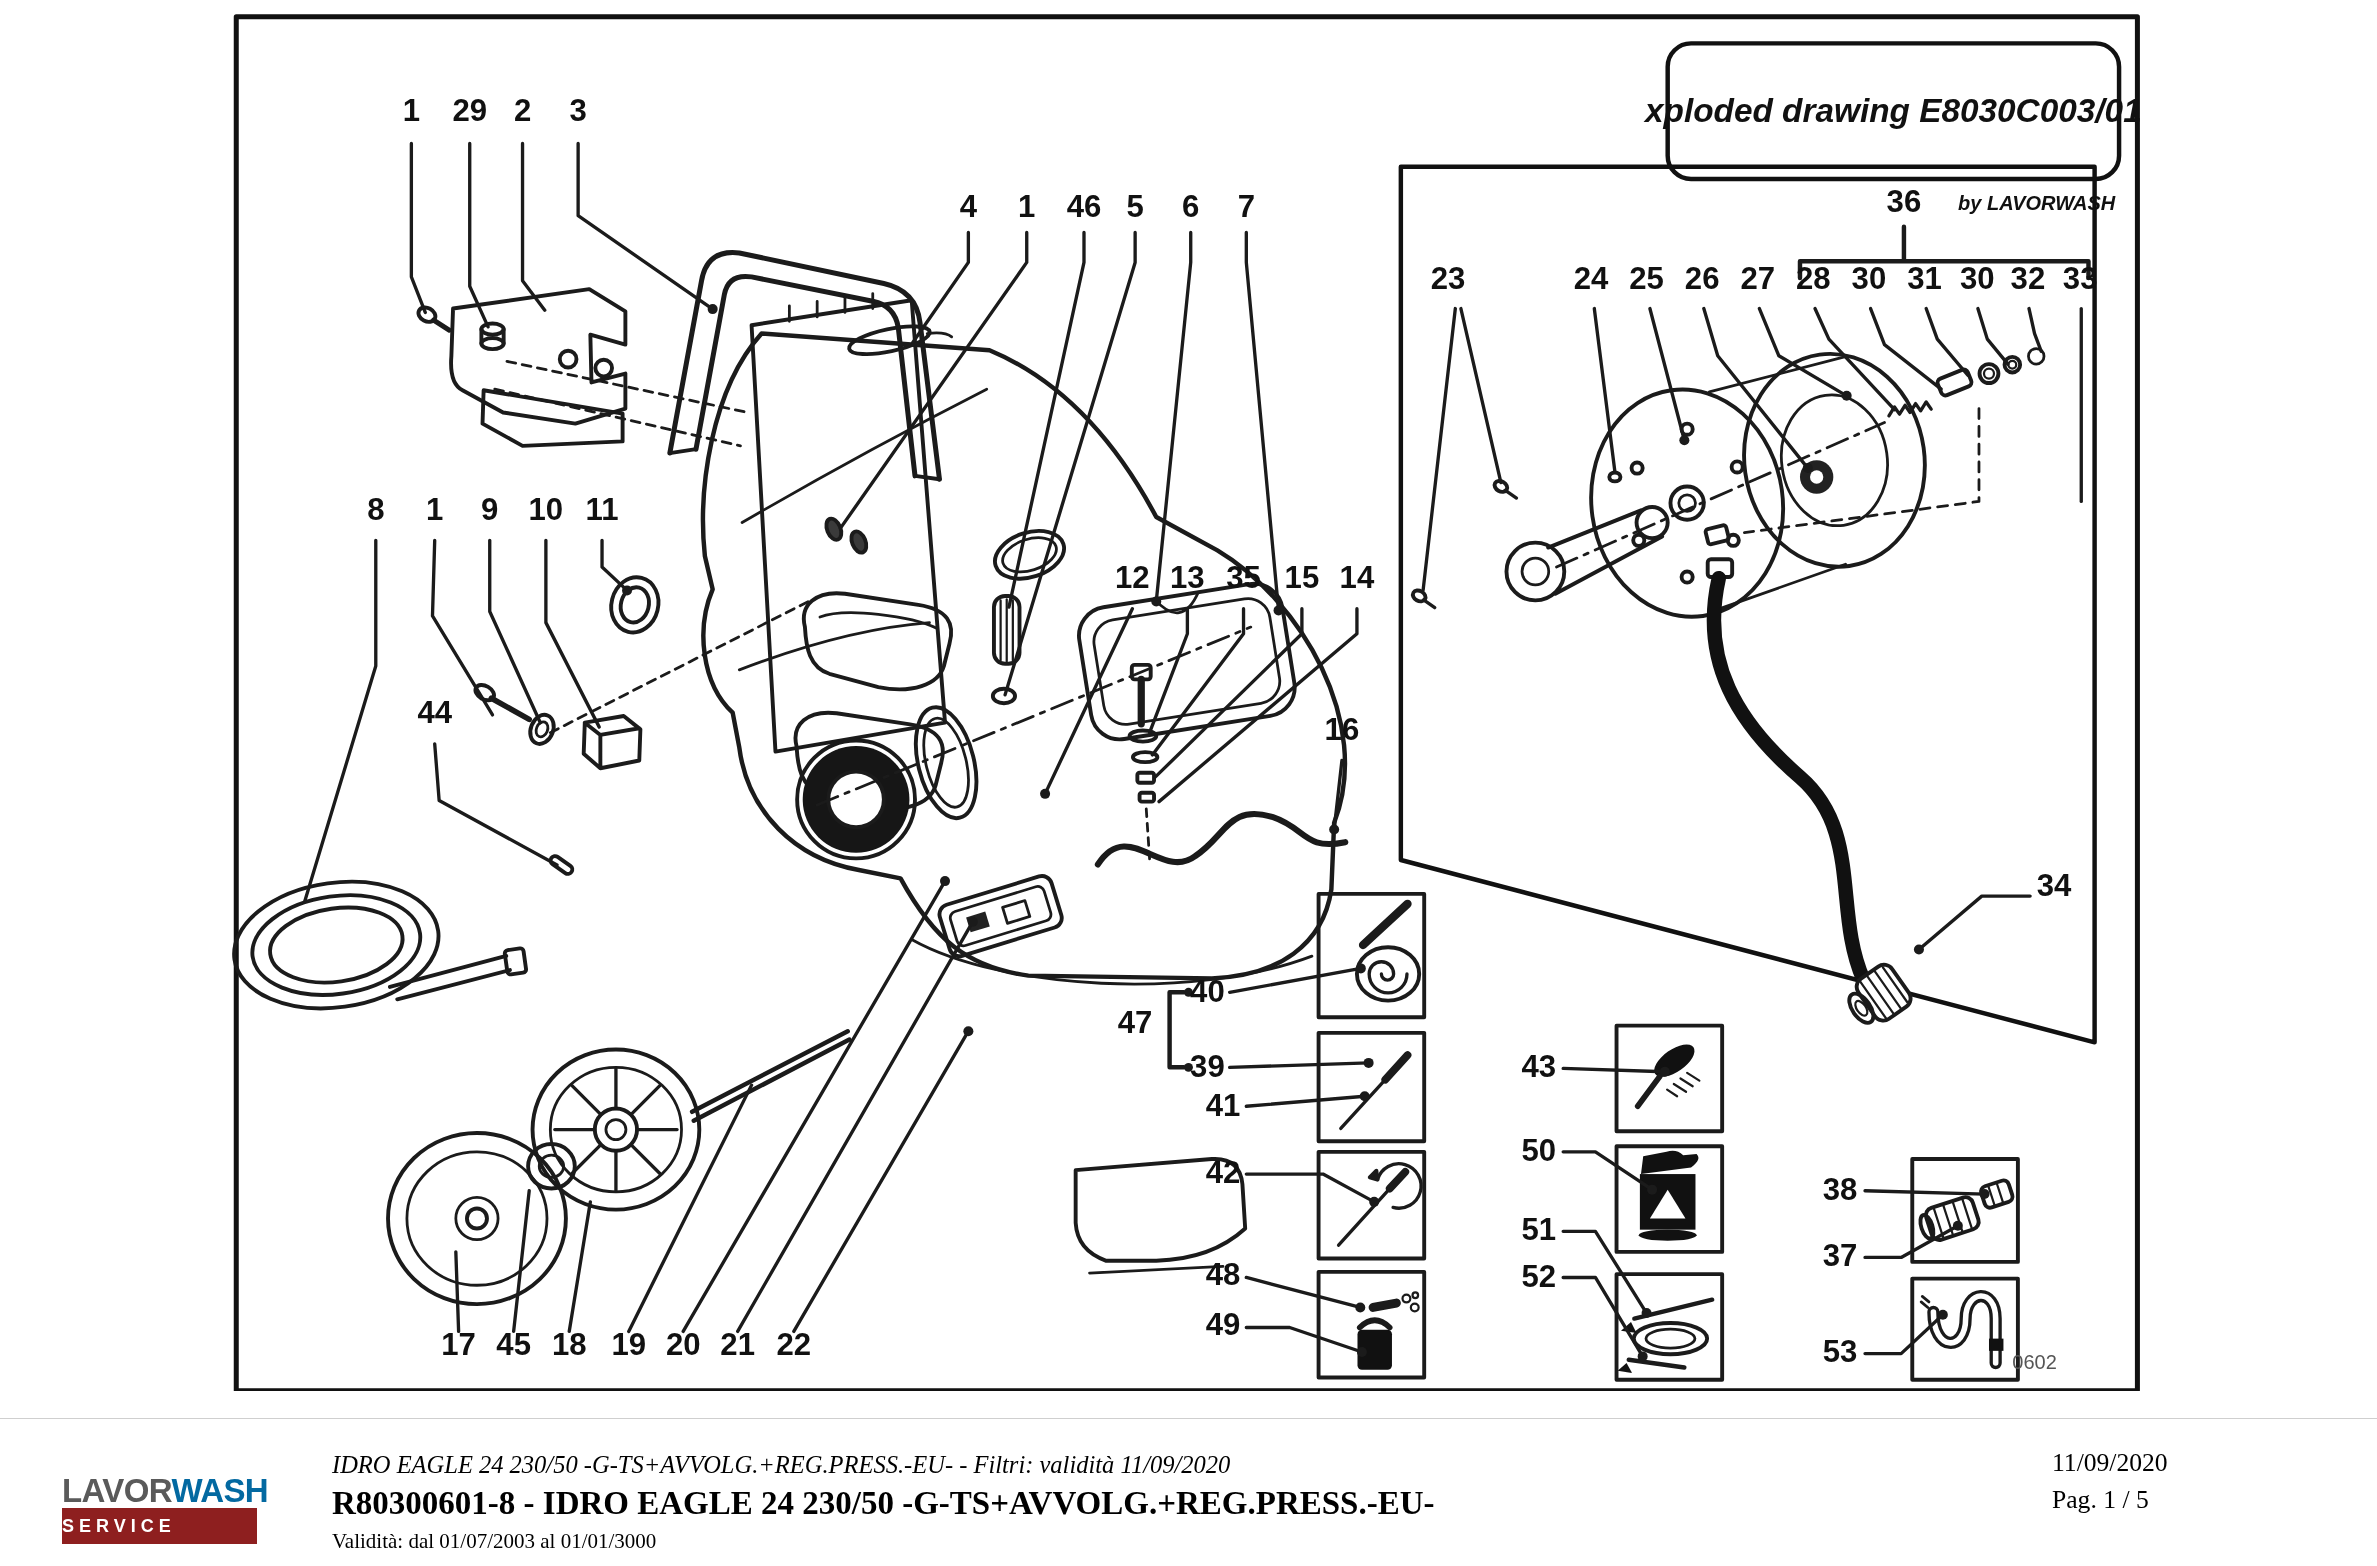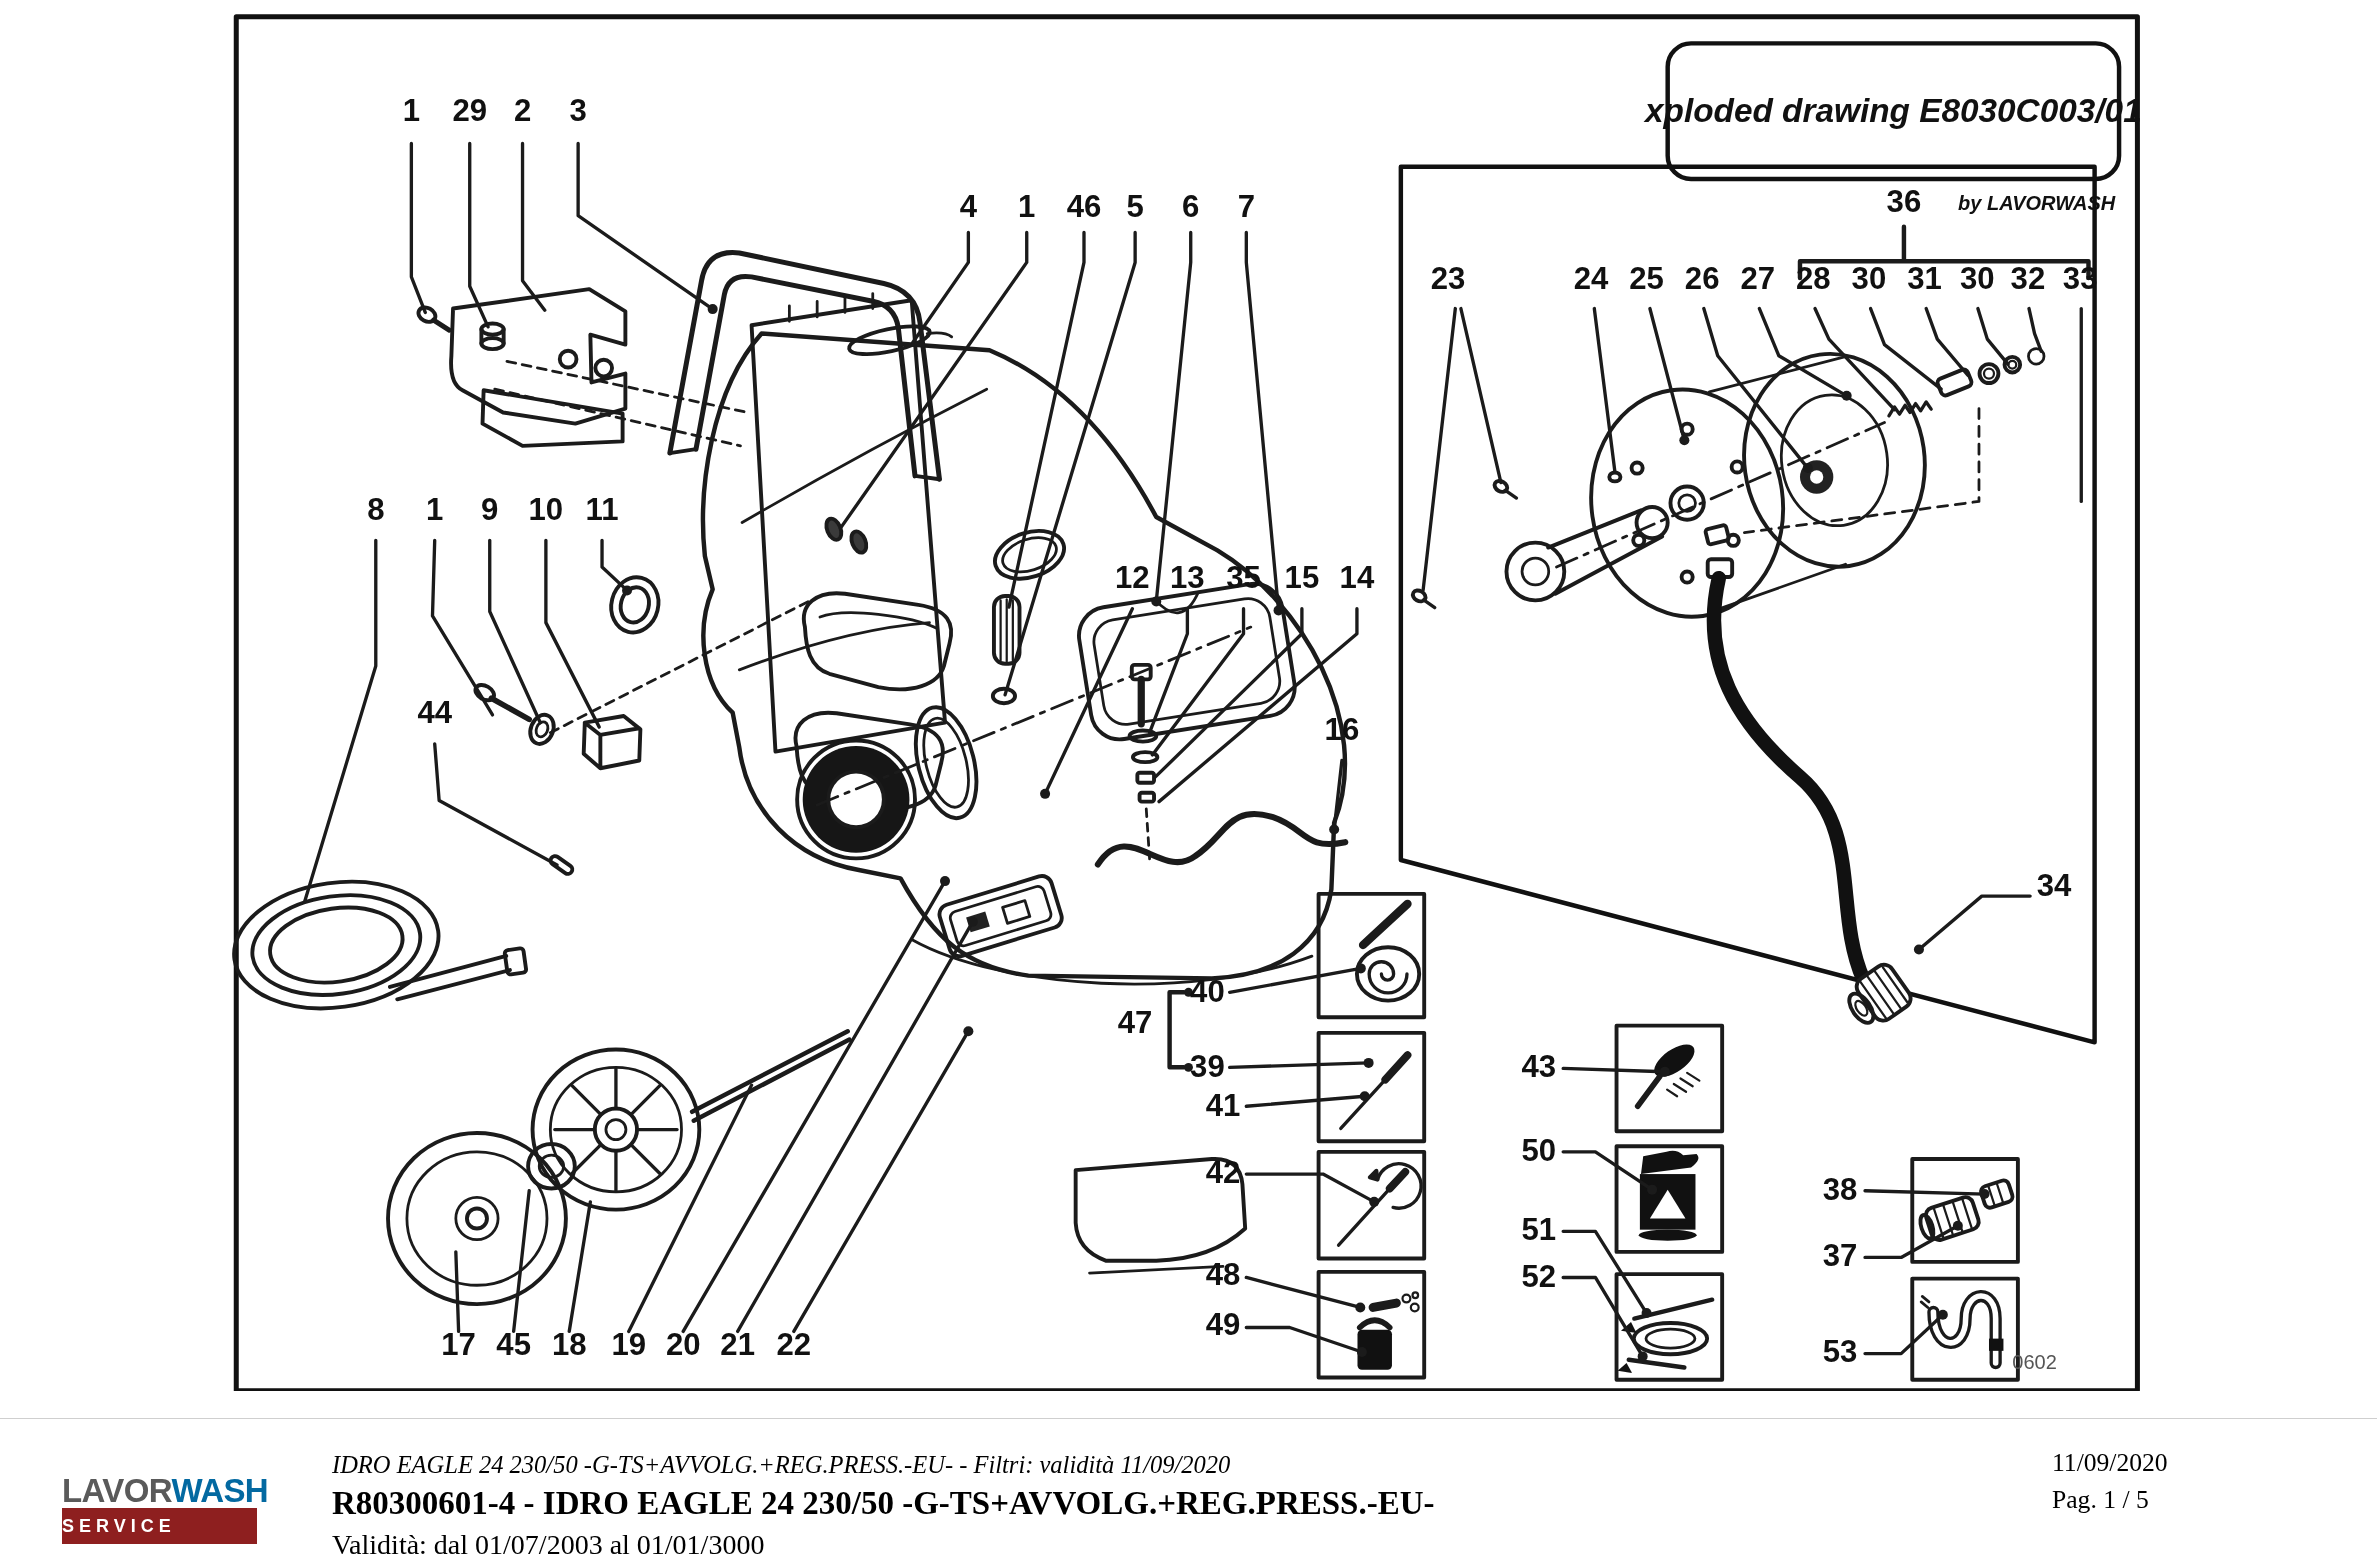--- a/index.html
+++ b/index.html
@@ -9,21 +9,21 @@
   .part-label{font-size:56px;font-weight:bold;fill:#111;}
   .title-text{font-size:60px;font-weight:bold;font-style:italic;fill:#111;}
   .byline-text{font-size:36px;font-weight:bold;font-style:italic;fill:#111;}
   .corner-code{font-size:36px;fill:#555;}
   
   #footer{position:absolute;left:0;top:1391px;width:2377px;height:175px;background:#fff;}
   #footer .divider{position:absolute;left:0;top:27px;width:2377px;height:1.1px;background:#cfcfcf;}
   #doc-lines{position:absolute;left:332px;top:32px;width:1612px;font-family:"Liberation Serif",serif;color:#000;margin-top:30px;}
   #doc-line1{font-style:italic;font-size:24.5px;line-height:1.0;}
   #doc-line2{font-weight:bold;font-size:33px;margin-top:9px;line-height:1.0;}
-  #doc-line3{font-size:28px;margin-top:11px;line-height:1.0;}
+  #doc-line3{font-size:21px;margin-top:11px;line-height:1.0;}
   #doc-right{position:absolute;left:2052px;top:53px;font-family:"Liberation Serif",serif;
              font-size:25.6px;color:#000;line-height:1.45;}
   #logo{position:absolute;left:62px;top:83px;width:195px;}
   #logo .wordmark{font-size:33px;font-weight:bold;letter-spacing:-0.6px;line-height:1;white-space:nowrap;}
   #logo .w1{color:#5a5a5a;} #logo .w2{color:#0369a1;}
   #logo .bar{margin-top:1.1px;height:36px;display:flex;align-items:center;justify-content:flex-start;
              padding-right:9px;}
   #logo .service{color:#fff;font-size:18px;font-weight:bold;letter-spacing:5px;}
 </style>
 </head>
@@ -458,21 +458,21 @@
 <div id="footer">
   <div class="divider"></div>
   <div id="logo">
     <div class="wordmark"><span class="w1">LAVOR</span><span class="w2">WASH</span></div>
     <div class="bar" id="logo-bar" style="background: rgb(142, 31, 31);">
       <span class="service">SERVICE</span>
     </div>
   </div>
   <div id="doc-lines">
     <div id="doc-line1">IDRO EAGLE 24 230/50 -G-TS+AVVOLG.+REG.PRESS.-EU- - Filtri: validità 11/09/2020</div>
-    <div id="doc-line2">R80300601-4 - IDRO EAGLE 24 230/50 -G-TS+AVVOLG.+REG.PRESS.-EU-</div>
+    <div id="doc-line2">R80300601-8 - IDRO EAGLE 24 230/50 -G-TS+AVVOLG.+REG.PRESS.-EU-</div>
     <div id="doc-line3">Validità: dal 01/07/2003 al 01/01/3000</div>
   </div>
   <div id="doc-right">
     <div>11/09/2020</div>
     <div>Pag. 1 / 5</div>
   </div>
 </div>
 
 </div>
 

